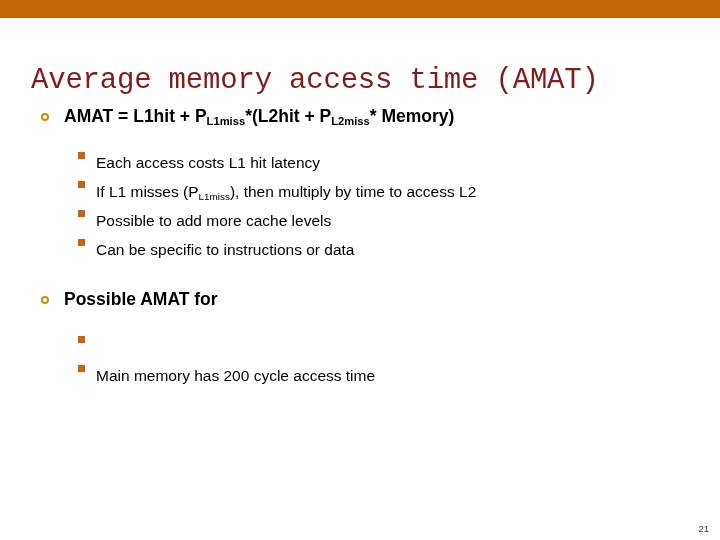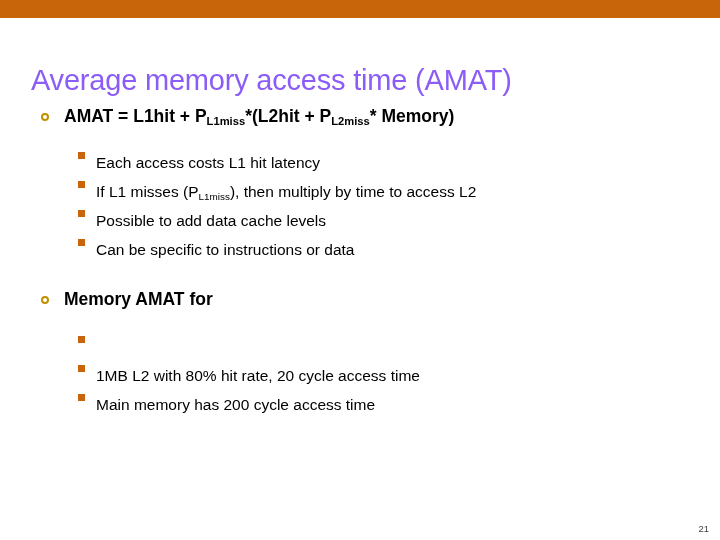--- a/index.html
+++ b/index.html
@@ -28,22 +28,23 @@
 
   
   #slide-title {
     position: absolute;
     left: 31px;
     top: 45px;
     width: 660px;
     font-size: 29px;
     font-weight: 400;
     letter-spacing: -0.2px;
-    color: #8b5cf6;
+    color: #7f1d1d;
     white-space: nowrap;
+    font-family: Liberation Mono, monospace;
   }
 
   
   #slide-body {
     position: absolute;
     left: 0;
     top: 104px;
     width: 720px;
   }
 
@@ -141,40 +142,36 @@
       <div class="l2-row">
         <span class="l2-bullet"></span>
         <span class="l2-text"><span>Each access costs L1 hit latency</span></span>
       </div>
       <div class="l2-row">
         <span class="l2-bullet"></span>
         <span class="l2-text"><span>If L1 misses (P</span><sub>L1miss</sub><span>), then multiply by time to access L2</span></span>
       </div>
       <div class="l2-row">
         <span class="l2-bullet"></span>
-        <span class="l2-text"><span>Possible to add data cache levels</span></span>
+        <span class="l2-text"><span>Possible to add more cache levels</span></span>
       </div>
       <div class="l2-row">
         <span class="l2-bullet"></span>
         <span class="l2-text"><span>Can be specific to instructions or data</span></span>
       </div>
     </div>
     <div class="gap-after-group"></div>
     <div class="block">
       <div class="l1-row">
         <span class="l1-bullet"></span>
-        <span class="l1-text"><span>Memory AMAT for</span></span>
+        <span class="l1-text"><span>Possible AMAT for</span></span>
       </div>
       <div style="height: 13px;"></div>
       <div class="l2-row">
         <span class="l2-bullet"></span>
-      </div>
-      <div class="l2-row">
-        <span class="l2-bullet"></span>
-        <span class="l2-text"><span>1MB L2 with 80% hit rate, 20 cycle access time</span></span>
       </div>
       <div class="l2-row">
         <span class="l2-bullet"></span>
         <span class="l2-text"><span>Main memory has 200 cycle access time</span></span>
       </div>
     </div>
   </div>
 
 <div id="page-number">21</div>
 

